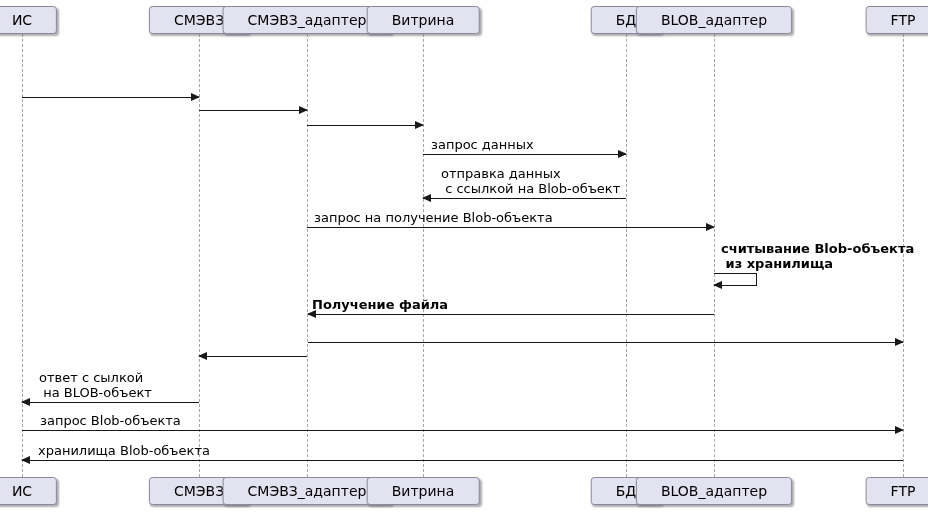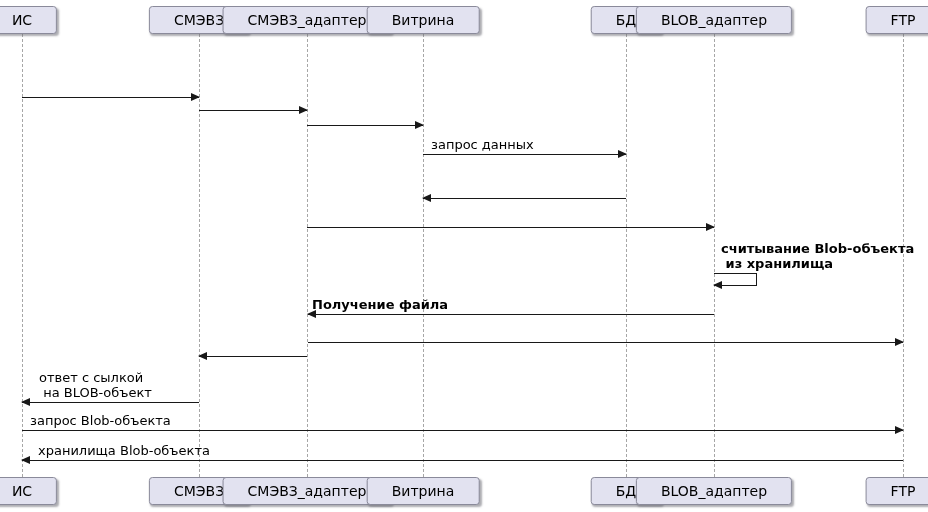--- a/index.html
+++ b/index.html
@@ -97,40 +97,43 @@
 
   <div class="msg-line arr-r" style="left:22px; top:97px; width:177px;"></div>
 
   <div class="msg-line arr-r" style="left:199px; top:110px; width:108px;"></div>
 
   <div class="msg-line arr-r" style="left:307px; top:125px; width:116px;"></div>
 
   <div class="msg-label" style="left:431px; top:137px;">запрос данных</div>
   <div class="msg-line arr-r" style="left:423px; top:154px; width:203px;"></div>
 
+  <div class="msg-label" style="left:441px; top:166px;">отправка данных
+ с ссылкой на Blob-объект</div>
   <div class="msg-line arr-l" style="left:423px; top:198px; width:203px;"></div>
 
+  <div class="msg-label" style="left:314px; top:210px;">запрос на получение Blob-объекта</div>
   <div class="msg-line arr-r" style="left:307px; top:227px; width:407px;"></div>
 
   <div class="msg-label" style="left:721px; top:241px;font-weight:bold;">считывание Blob-объекта
  из хранилища</div>
   <div class="msg-line" style="left:714px; top:273px; width:43px;"></div>
   <div class="self-vert" style="left:756px; top:273px; height:12px;"></div>
   <div class="msg-line arr-l" style="left:714px; top:285px; width:43px;"></div>
 
   <div class="msg-label" style="left:312px; top:297px;font-weight:bold;">Получение файла</div>
   <div class="msg-line arr-l" style="left:308px; top:314px; width:406px;"></div>
 
   <div class="msg-line arr-r" style="left:308px; top:342px; width:595px;"></div>
 
   <div class="msg-line arr-l" style="left:199px; top:356px; width:108px;"></div>
 
   <div class="msg-label" style="left:39px; top:370px;">ответ с сылкой
  на BLOB-объект</div>
   <div class="msg-line arr-l" style="left:22px; top:402px; width:177px;"></div>
 
-  <div class="msg-label" style="left:30px; top:413px;text-align:right;">запрос Blob-объекта</div>
+  <div class="msg-label" style="left:40px; top:413px;text-align:right;">запрос Blob-объекта</div>
   <div class="msg-line arr-r" style="left:22px; top:430px; width:881px;"></div>
 
   <div class="msg-label" style="left:38px; top:443px;">хранилища Blob-объекта</div>
   <div class="msg-line arr-l" style="left:22px; top:460px; width:881px;"></div>
 
 </div>
 
 </body></html>

